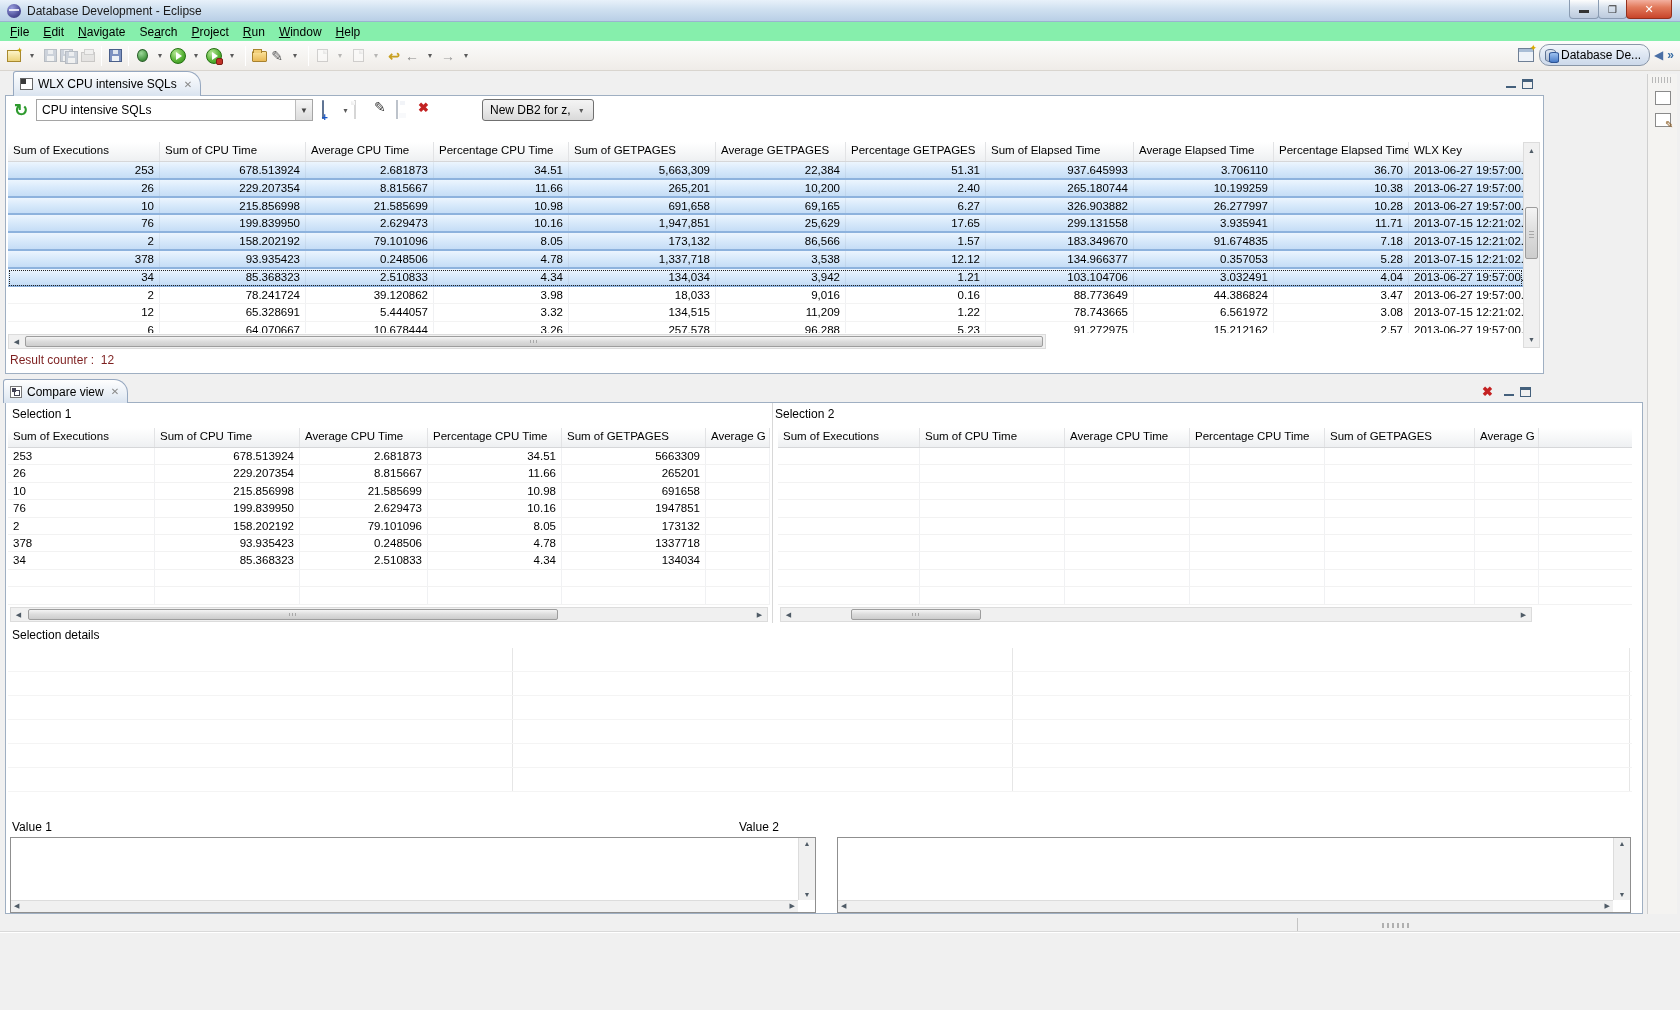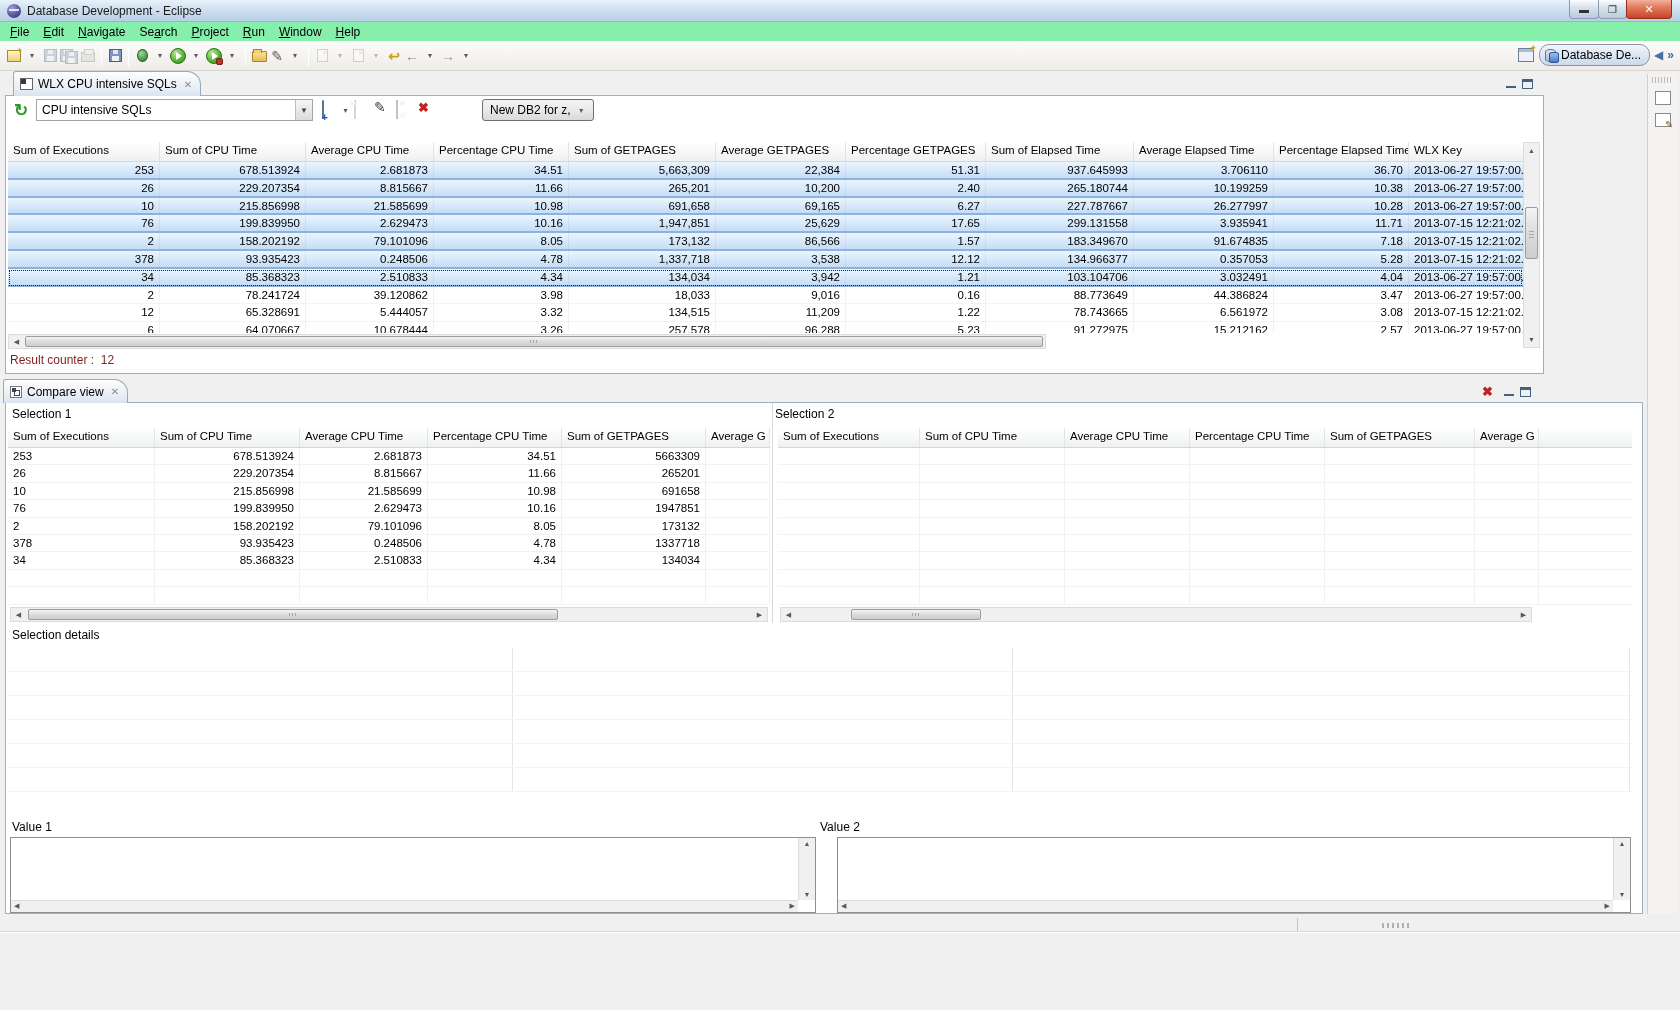--- a/index.html
+++ b/index.html
@@ -310,21 +310,21 @@
           <div class="gcell al" style="width: 122px;">2013-06-27 19:57:00.40</div>
         </div>
         <div class="grow sel">
           <div class="gcell ar" style="width: 152px;">10</div>
           <div class="gcell ar" style="width: 146px;">215.856998</div>
           <div class="gcell ar" style="width: 128px;">21.585699</div>
           <div class="gcell ar" style="width: 135px;">10.98</div>
           <div class="gcell ar" style="width: 147px;">691,658</div>
           <div class="gcell ar" style="width: 130px;">69,165</div>
           <div class="gcell ar" style="width: 140px;">6.27</div>
-          <div class="gcell ar" style="width: 148px;">227.787667</div>
+          <div class="gcell ar" style="width: 148px;">326.903882</div>
           <div class="gcell ar" style="width: 140px;">26.277997</div>
           <div class="gcell ar" style="width: 135px; text-align: right;">10.28</div>
           <div class="gcell al" style="width: 122px;">2013-06-27 19:57:00.40</div>
         </div>
         <div class="grow sel">
           <div class="gcell ar" style="width: 152px;">76</div>
           <div class="gcell ar" style="width: 146px;">199.839950</div>
           <div class="gcell ar" style="width: 128px;">2.629473</div>
           <div class="gcell ar" style="width: 135px;">10.16</div>
           <div class="gcell ar" style="width: 147px;">1,947,851</div>
@@ -676,21 +676,21 @@
         </div>
         <div class="grow">
           <div class="gcell al" style="width: 505px;"></div>
           <div class="gcell ar" style="width: 500px;"></div>
           <div class="gcell ar" style="width: 617px;"></div>
         </div>
       </div>
   </div>
 
   <div class="label12 abs" style="left:12px; top:820px;">Value 1</div>
-  <div class="label12 abs" style="left:820px; top:820px;">Value 2</div>
+  <div class="label12 abs" style="left:739px; top:820px;">Value 2</div>
 
   <div class="valuebox" style="left:10px; top:837px; width:806px; height:76px;">
     <div class="vb-vscroll">
         <span class="up">▲</span>
         <span class="dn">▼</span>
       </div>
     <div class="vb-hscroll">
         <span class="lf">◀</span>
         <span class="rt">▶</span>
       </div>

